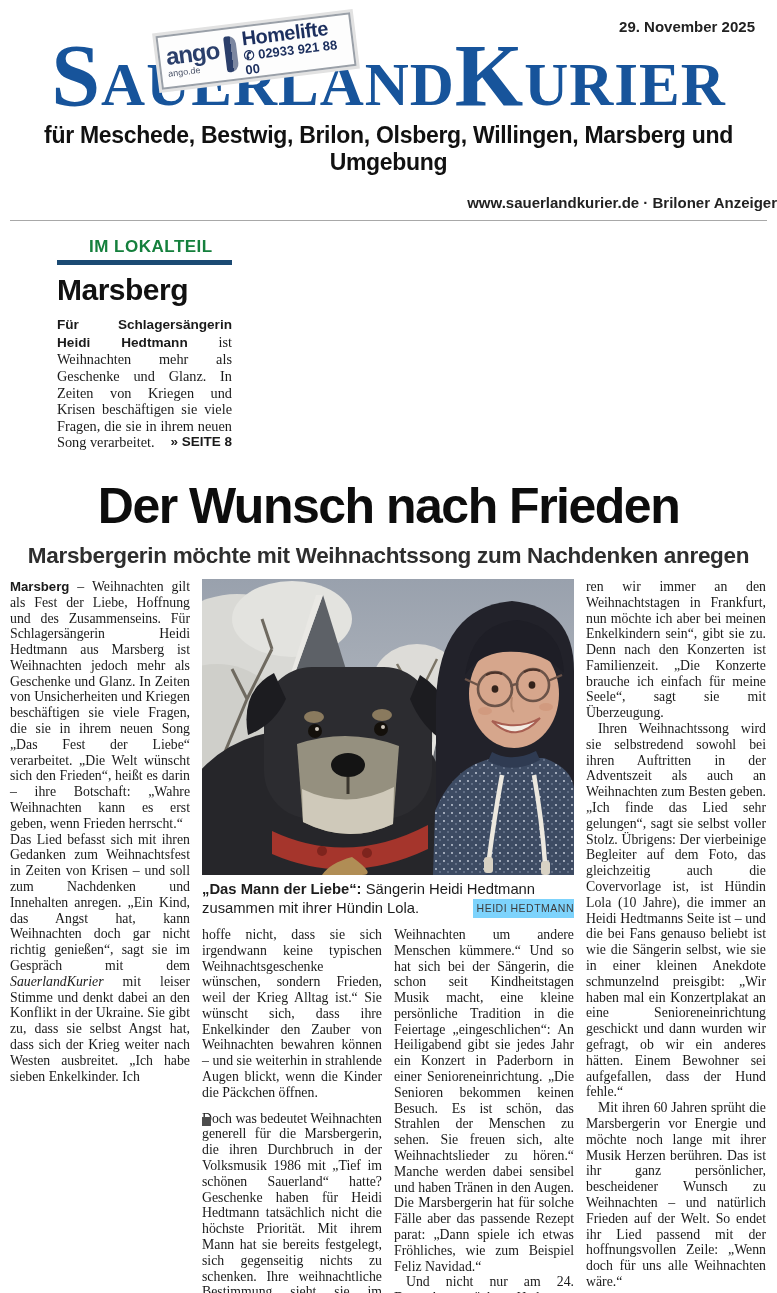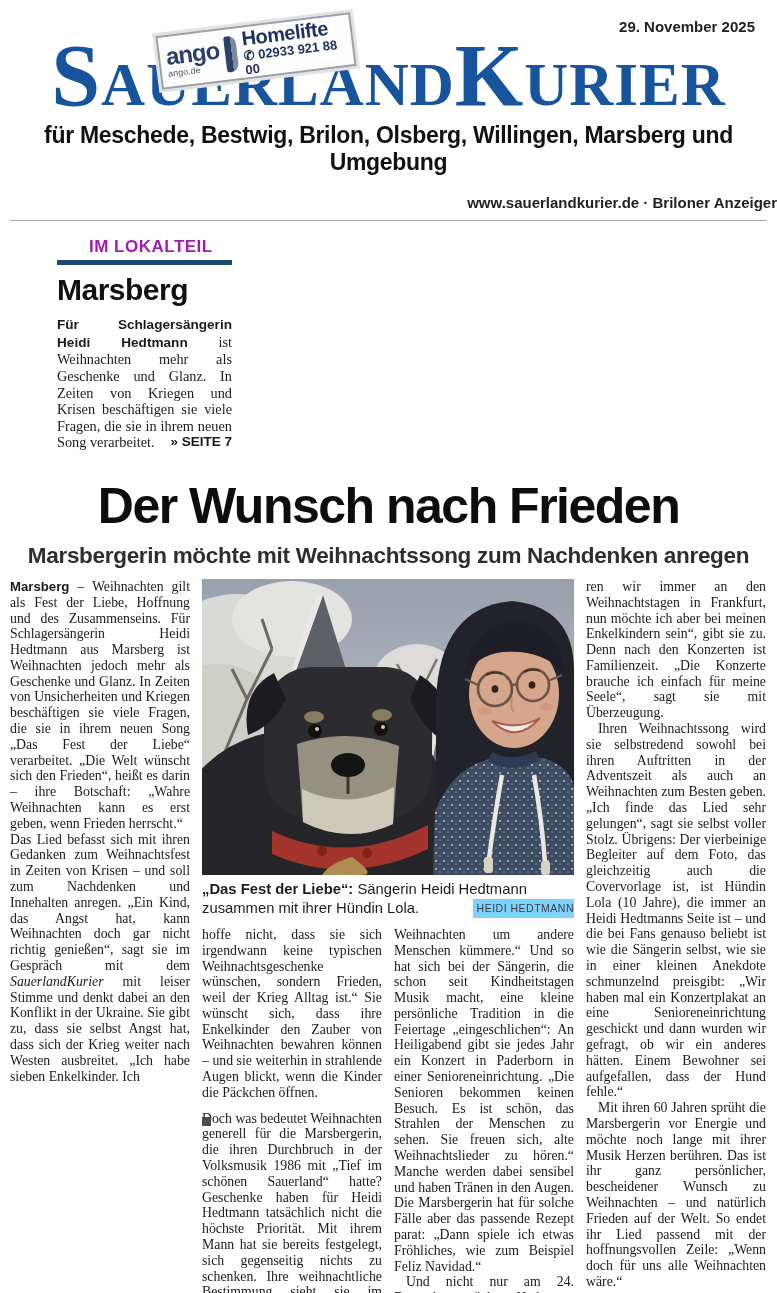--- a/index.html
+++ b/index.html
@@ -24,21 +24,21 @@
   .st-prod{font-family:"Liberation Sans",sans-serif;font-weight:bold;font-size:20px;color:#1c2f5e;letter-spacing:-0.5px;}
   .st-phone{font-family:"Liberation Sans",sans-serif;font-weight:bold;font-size:13px;color:#1c2f5e;}
   .region-line{margin-top:10px;text-align:center;font-family:"Liberation Sans",sans-serif;
         font-weight:bold;font-size:23px;color:#111;letter-spacing:-0.3px;}
   .site-line{margin-top:18px;text-align:right;font-family:"Liberation Sans",sans-serif;
         font-weight:bold;font-size:15px;color:#222;}
   .head-rule{border:none;border-top:1.5px solid #a8a8a8;margin:9px 10px 0 10px;}
   
   .lokalteil{margin:16px 0 0 57px;width:175px;}
   .kicker{font-family:"Liberation Sans",sans-serif;font-weight:bold;font-size:17px;
-        color:#a21caf;letter-spacing:.5px;margin-left:32px;}
+        color:#15803d;letter-spacing:.5px;margin-left:32px;}
   .kicker-bar{width:175px;height:5px;background:#1b4a73;margin-top:3px;}
   .section-title{font-family:"Liberation Sans",sans-serif;font-weight:bold;font-size:30px;
         color:#111;margin-top:8px;letter-spacing:-0.5px;}
   .teaser{position:relative;margin-top:9px;font-size:14.3px;line-height:16.6px;text-align:justify;}
   .teaser-bold{font-family:"Liberation Sans",sans-serif;font-weight:bold;font-size:13.6px;}
   .page-ref{position:absolute;right:0;bottom:0;font-family:"Liberation Sans",sans-serif;
         font-weight:bold;font-size:13.5px;background:#fff;padding-left:4px;}
   
   .headline{margin:26px 10px 0 10px;text-align:center;font-family:"Liberation Sans",sans-serif;
         font-weight:bold;font-size:50px;color:#0d0d0d;letter-spacing:-1.5px;}
@@ -91,21 +91,21 @@
   </div>
 
   <div class="region-line">für Meschede, Bestwig, Brilon, Olsberg, Willingen, Marsberg und Umgebung</div>
   <div class="site-line">www.sauerlandkurier.de · Briloner Anzeiger</div>
   <hr class="head-rule">
 
   <div class="lokalteil">
     <div class="kicker">IM LOKALTEIL</div>
     <div class="kicker-bar"></div>
     <div class="section-title">Marsberg</div>
-    <p class="teaser"><span class="teaser-bold">Für Schlagersängerin Heidi Hedtmann</span><span> ist Weihnachten mehr als Geschenke und Glanz. In Zeiten von Kriegen und Krisen beschäftigen sie viele Fragen, die sie in ihrem neuen Song verarbeitet.</span><span class="page-ref">» SEITE 7</span></p>
+    <p class="teaser"><span class="teaser-bold">Für Schlagersängerin Heidi Hedtmann</span><span> ist Weihnachten mehr als Geschenke und Glanz. In Zeiten von Kriegen und Krisen beschäftigen sie viele Fragen, die sie in ihrem neuen Song verarbeitet.</span><span class="page-ref">» SEITE 8</span></p>
   </div>
 
   <div class="headline">Der Wunsch nach Frieden</div>
   <div class="subheadline">Marsbergerin möchte mit Weihnachtssong zum Nachdenken anregen</div>
 
   <div class="cols">
 
     <div class="col">
       <p class="body-text"><span class="lead-bold">Marsberg</span><span> – Weihnachten gilt als Fest der Liebe, Hoffnung und des Zusammenseins. Für Schlagersängerin Heidi Hedtmann aus Marsberg ist Weihnachten jedoch mehr als Geschenke und Glanz. In Zeiten von Unsicherheiten und Kriegen beschäftigen sie viele Fragen, die sie in ihrem neuen Song „Das Fest der Liebe“ verarbeitet. „Die Welt wünscht sich den Frieden“, heißt es darin – ihre Botschaft: „Wahre Weihnachten kann es erst geben, wenn Frieden herrscht.“</span></p>
       <p class="body-text"><span>Das Lied befasst sich mit ihren Gedanken zum Weihnachtsfest in Zeiten von Krisen – und soll zum Nachdenken und Innehalten anregen. „Ein Kind, das Angst hat, kann Weihnachten doch gar nicht richtig genießen“, sagt sie im Gespräch mit dem </span><span class="kurier-it">SauerlandKurier</span><span> mit leiser Stimme und denkt dabei an den Konflikt in der Ukraine. Sie gibt zu, dass sie selbst Angst hat, dass sich der Krieg weiter nach Westen ausbreitet. „Ich habe sieben Enkelkinder. Ich</span></p>
@@ -187,21 +187,21 @@
           <ellipse cx="344" cy="128" rx="7" ry="4" fill="#cf9579" opacity="0.7"></ellipse>
           <path d="M231,296 L233,232 Q252,186 292,179 L342,179 Q372,190 372,212 L372,296 Z" fill="url(#speck)"></path>
           <path d="M286,182 Q310,196 338,181 L334,172 Q310,184 290,173 Z" fill="#2f3b52"></path>
           <path d="M300,196 Q292,240 287,280" stroke="#ece8df" stroke-width="4.5" fill="none"></path>
           <path d="M332,196 Q340,242 343,284" stroke="#ece8df" stroke-width="4.5" fill="none"></path>
           <rect x="282" y="278" width="9" height="16" rx="3" fill="#d8d2c4"></rect>
           <rect x="339" y="282" width="9" height="14" rx="3" fill="#d8d2c4"></rect>
         </g>
       </svg>
 
-      <div class="caption"><span class="caption-bold">„Das Fest der Liebe“:</span><span> Sängerin Heidi Hedtmann zusammen mit ihrer Hündin Lola.</span><span class="credit">HEIDI HEDTMANN</span></div>
+      <div class="caption"><span class="caption-bold">„Das Mann der Liebe“:</span><span> Sängerin Heidi Hedtmann zusammen mit ihrer Hündin Lola.</span><span class="credit">HEIDI HEDTMANN</span></div>
 
       <div class="mid-cols">
 
         <div class="mid-col">
           <p class="body-text">hoffe nicht, dass sie sich irgendwann keine typischen Weihnachtsgeschenke wünschen, sondern Frieden, weil der Krieg Alltag ist.“ Sie wünscht sich, dass ihre Enkelkinder den Zauber von Weihnachten bewahren können – und sie weiterhin in strahlende Augen blickt, wenn die Kinder die Päckchen öffnen.</p>
           <div class="subhead">
             <span class="bullet"></span>
           </div>
           <p class="body-text">Doch was bedeutet Weihnachten generell für die Marsbergerin, die ihren Durchbruch in der Volksmusik 1986 mit „Tief im schönen Sauerland“ hatte? Geschenke haben für Heidi Hedtmann tatsächlich nicht die höchste Priorität. Mit ihrem Mann hat sie bereits festgelegt, sich gegenseitig nichts zu schenken. Ihre weihnachtliche Bestimmung sieht sie im Zeichen der Nächstenliebe: „Mir ist es wichtig, dass ich mich an</p>
         </div>

